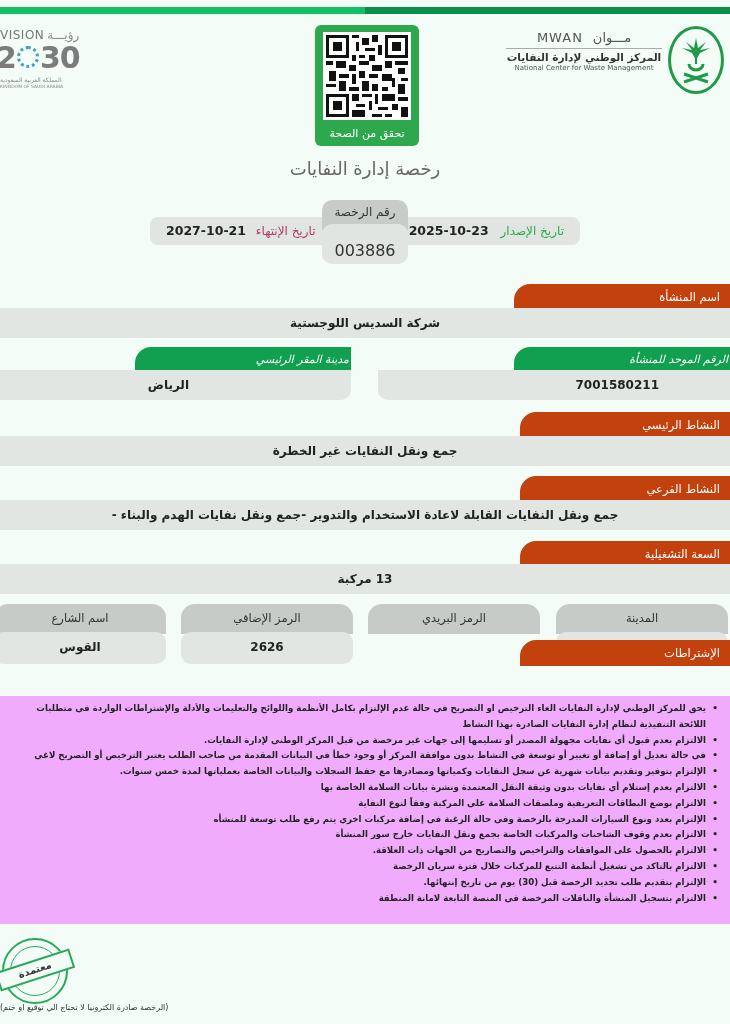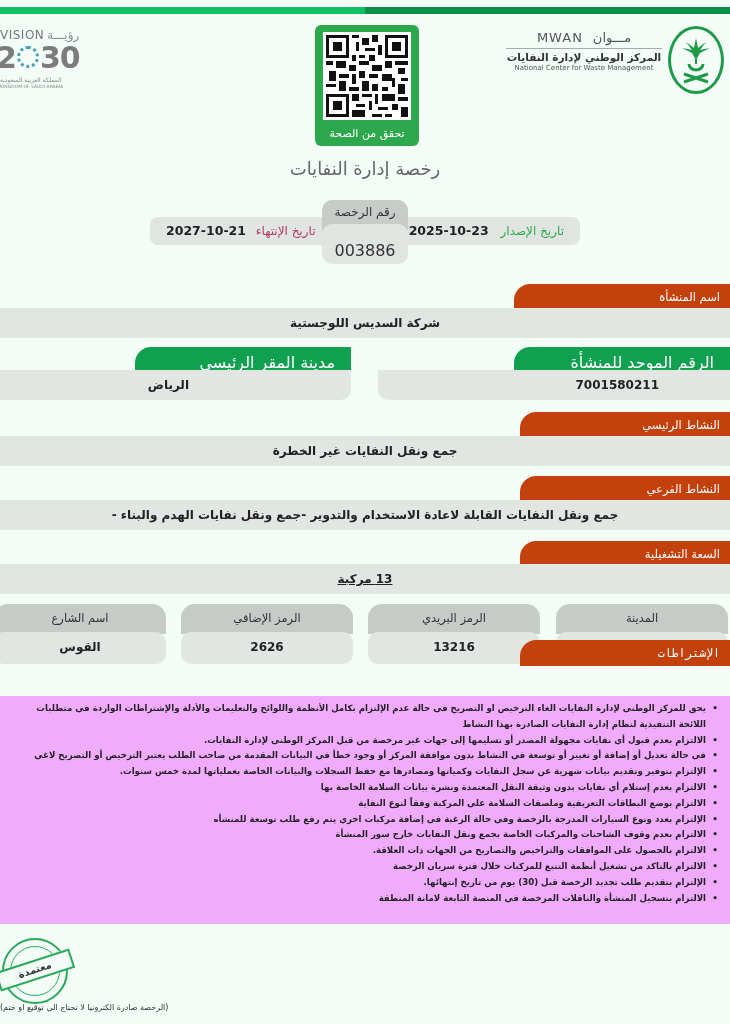--- a/index.html
+++ b/index.html
@@ -45,21 +45,21 @@
   .issue .val, .expiry .val { font-weight: bold; color: #222; font-size: 12.5px; }
   .expiry { position: absolute; left: 16px; top: 6px; direction: rtl; font-size: 12px; white-space: nowrap; }
   .expiry .lbl { color: #b23a6a; margin-left: 6px; }
   .lic-no { position: absolute; top: 200px; left: 322px; width: 86px; height: 64px; }
   .lic-no .head { position: absolute; top: 0; left: 0; right: 0; height: 30px; background: #c8ccc9; border-radius: 10px 10px 0 0; text-align: center; padding-top: 5px; font-size: 12px; direction: rtl; color: #333; }
   .lic-no .body { position: absolute; top: 24px; left: 0; right: 0; height: 40px; background: #e1e5e2; border-radius: 10px; text-align: center; padding-top: 17px; font-size: 16px; color: #333; }
 
   
   .tab { position: absolute; right: 0; height: 26px; background: #c2410c; border-radius: 16px 0 0 0; color: #fff; font-size: 11.5px; direction: rtl; padding: 6px 10px 0 0; }
   .bar { position: absolute; left: 0; right: 0; height: 30px; background: #e1e6e2; text-align: center; font-size: 12px; font-weight: bold; direction: rtl; padding-top: 8px; color: #222; }
-  .half-tab { position: absolute; height: 26px; background: #10a050; border-radius: 16px 0 0 0; color: #fff; font-size: 16px; direction: rtl; padding: 6px 16px 0 0; }
+  .half-tab { position: absolute; height: 26px; background: #10a050; border-radius: 16px 0 0 0; color: #fff; font-size: 11px; direction: rtl; padding: 6px 2px 0 0; font-style: italic; }
   .half-bar { position: absolute; height: 30px; background: #e1e6e2; border-radius: 0 0 0 10px; font-size: 12px; font-weight: bold; direction: rtl; padding-top: 8px; color: #222; }
 
   .addr-card { position: absolute; top: 604px; width: 172px; height: 60px; }
   .addr-card .h { position: absolute; top: 0; left: 0; right: 0; height: 30px; background: #c6cbc8; border-radius: 14px 14px 0 0; text-align: center; padding-top: 7px; font-size: 11.5px; color: #333; direction: rtl; }
   .addr-card .b { position: absolute; top: 28px; left: 0; right: 0; height: 32px; background: #e1e6e2; border-radius: 10px; text-align: center; padding-top: 8px; font-size: 12px; font-weight: bold; color: #222; direction: rtl; }
 
   .cond-box { position: absolute; top: 696px; left: 0; right: 0; height: 228px; background: #f0abfc; }
   .cond-list { direction: rtl; list-style: none; padding: 5px 10px 0 8px; }
   .cond-list li { font-size: 8.6px; font-weight: bold; color: #222; line-height: 15.8px; position: relative; padding-right: 14px; }
   .cond-list li::before { content: "•"; position: absolute; right: 2px; top: 0; font-size: 9px; }
@@ -152,40 +152,39 @@
 <div class="half-tab" style="top:347px; left:135px; width:216px;">مدينة المقر الرئيسي</div>
 <div class="half-bar" style="top:370px; left:0; width:351px; border-radius:0 0 10px 0; text-align:right; padding-right:162px;">الرياض</div>
 
 <div class="tab" style="top:412px; width:210px;">النشاط الرئيسي</div>
 <div class="bar" style="top:436px;">جمع ونقل النفايات غير الخطرة</div>
 
 <div class="tab" style="top:476px; width:210px;">النشاط الفرعي</div>
 <div class="bar" style="top:500px;">جمع ونقل النفايات القابلة لاعادة الاستخدام والتدوير -جمع ونقل نفايات الهدم والبناء -</div>
 
 <div class="tab" style="top:541px; width:210px;">السعة التشغيلية</div>
-<div class="bar" style="top:564px;text-decoration:underline;">13 مركبة</div>
+<div class="bar" style="top:564px;">13 مركبة</div>
 
 <div class="addr-card" style="left:556px;">
   <div class="h">المدينة</div>
   <div class="b">رماح</div>
 </div>
 <div class="addr-card" style="left:368px;">
   <div class="h">الرمز البريدي</div>
-  <div class="b">13216</div>
 </div>
 <div class="addr-card" style="left:181px;">
   <div class="h">الرمز الإضافي</div>
   <div class="b">2626</div>
 </div>
 <div class="addr-card" style="left:-6px;">
   <div class="h">اسم الشارع</div>
   <div class="b">القوس</div>
 </div>
 
-<div class="tab" style="top:640px; width:210px;font-family:Liberation Mono, monospace;">الإشتراطات</div>
+<div class="tab" style="top:640px; width:210px;">الإشتراطات</div>
 <div class="cond-box">
   <ul class="cond-list">
     <li>يحق للمركز الوطني لإدارة النفايات الغاء الترخيص او التصريح في حالة عدم الإلتزام بكامل الأنظمة واللوائح والتعليمات والأدلة والإشتراطات الواردة في متطلبات اللائحة التنفيذية لنظام إدارة النفايات الصادرة بهذا النشاط</li>
     <li>الالتزام بعدم قبول أي نفايات مجهولة المصدر أو تسليمها إلى جهات غير مرخصة من قبل المركز الوطني لإدارة النفايات.</li>
     <li>في حالة تعديل أو إضافة أو تغيير أو توسعة في النشاط بدون موافقة المركز أو وجود خطأ في البيانات المقدمة من صاحب الطلب يعتبر الترخيص أو التصريح لاغي</li>
     <li>الإلتزام بتوفير وتقديم بيانات شهرية عن سجل النفايات وكمياتها ومصادرها مع حفظ السجلات والبيانات الخاصة بعملياتها لمدة خمس سنوات.</li>
     <li>الالتزام بعدم إستلام أي نفايات بدون وثيقة النقل المعتمدة ونشرة بيانات السلامة الخاصة بها</li>
     <li>الالتزام بوضع البطاقات التعريفية وملصقات السلامة علي المركبة وفقاً لنوع النفاية</li>
     <li>الإلتزام بعدد ونوع السيارات المدرجة بالرخصة وفي حالة الرغبة في إضافة مركبات اخري يتم رفع طلب توسعة للمنشأه</li>
     <li>الالتزام بعدم وقوف الشاحنات والمركبات الخاصة بجمع ونقل النفايات خارج سور المنشأة</li>

